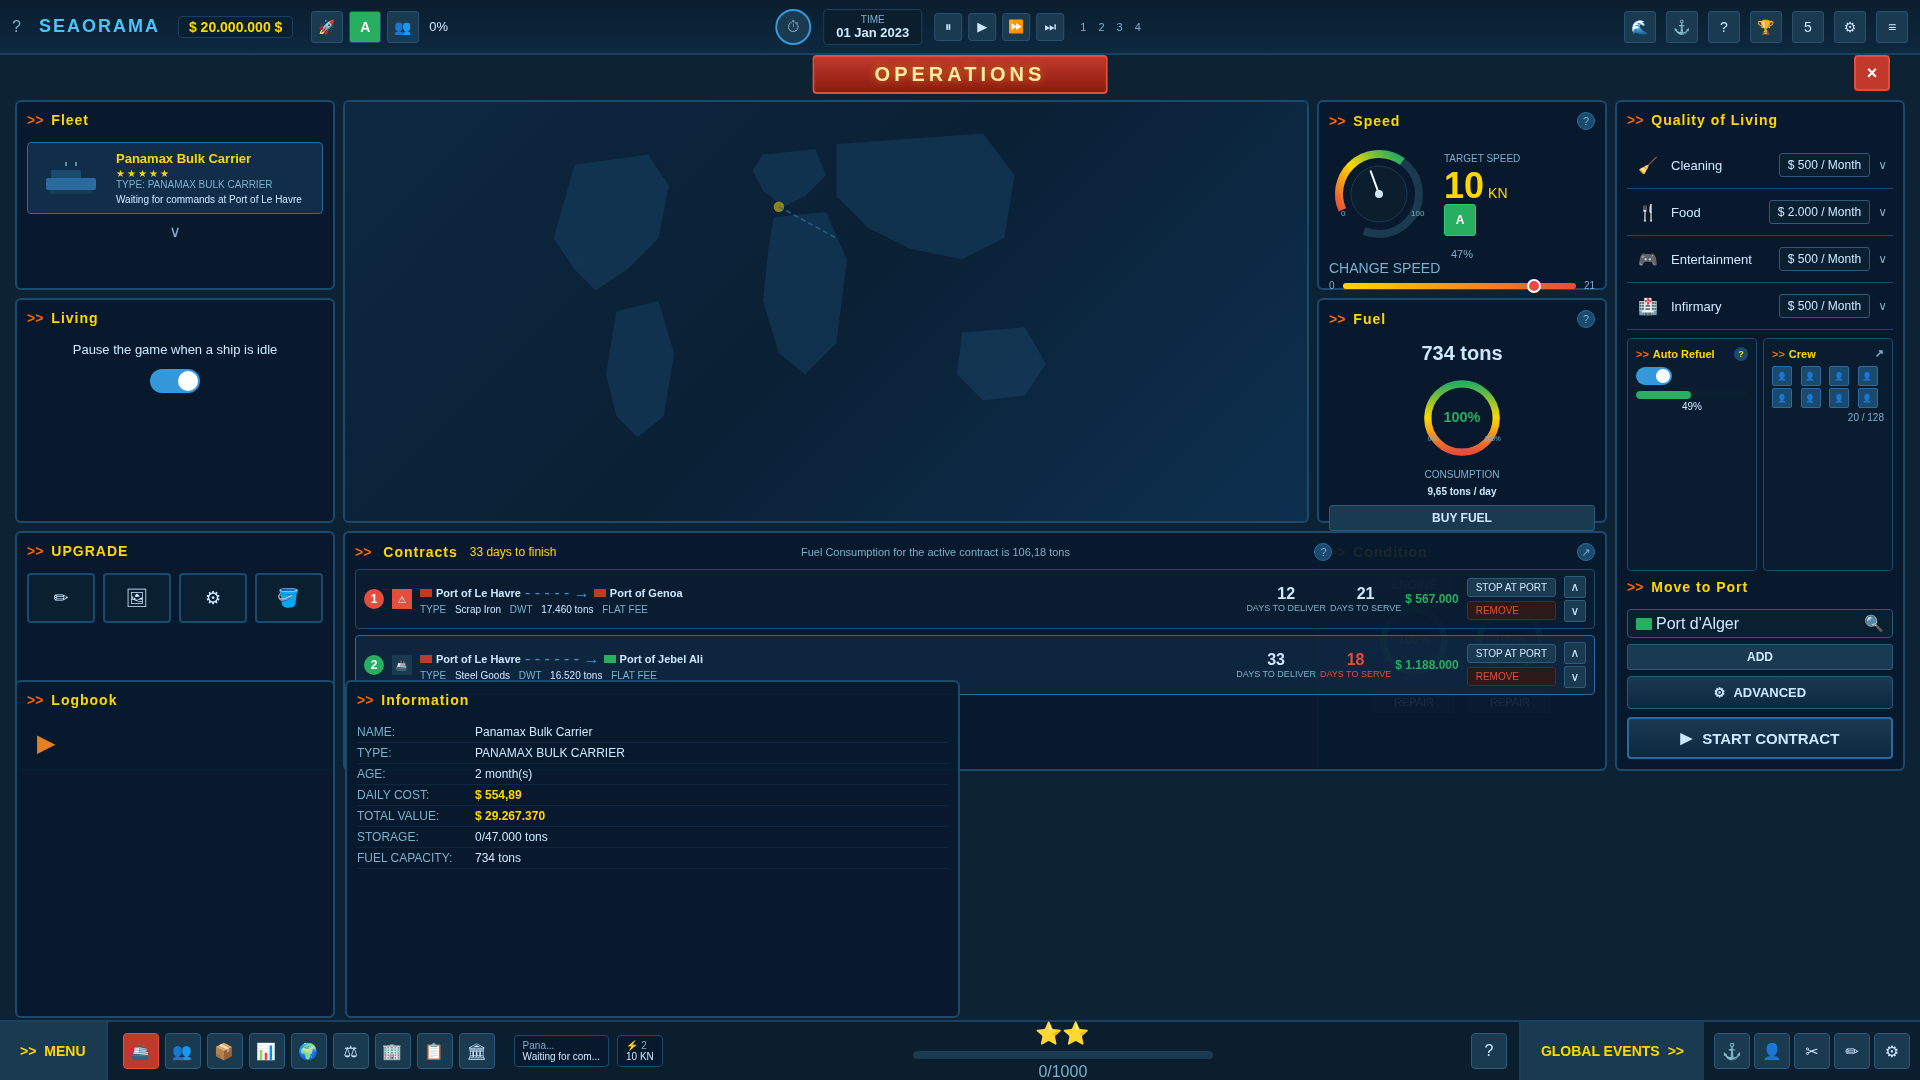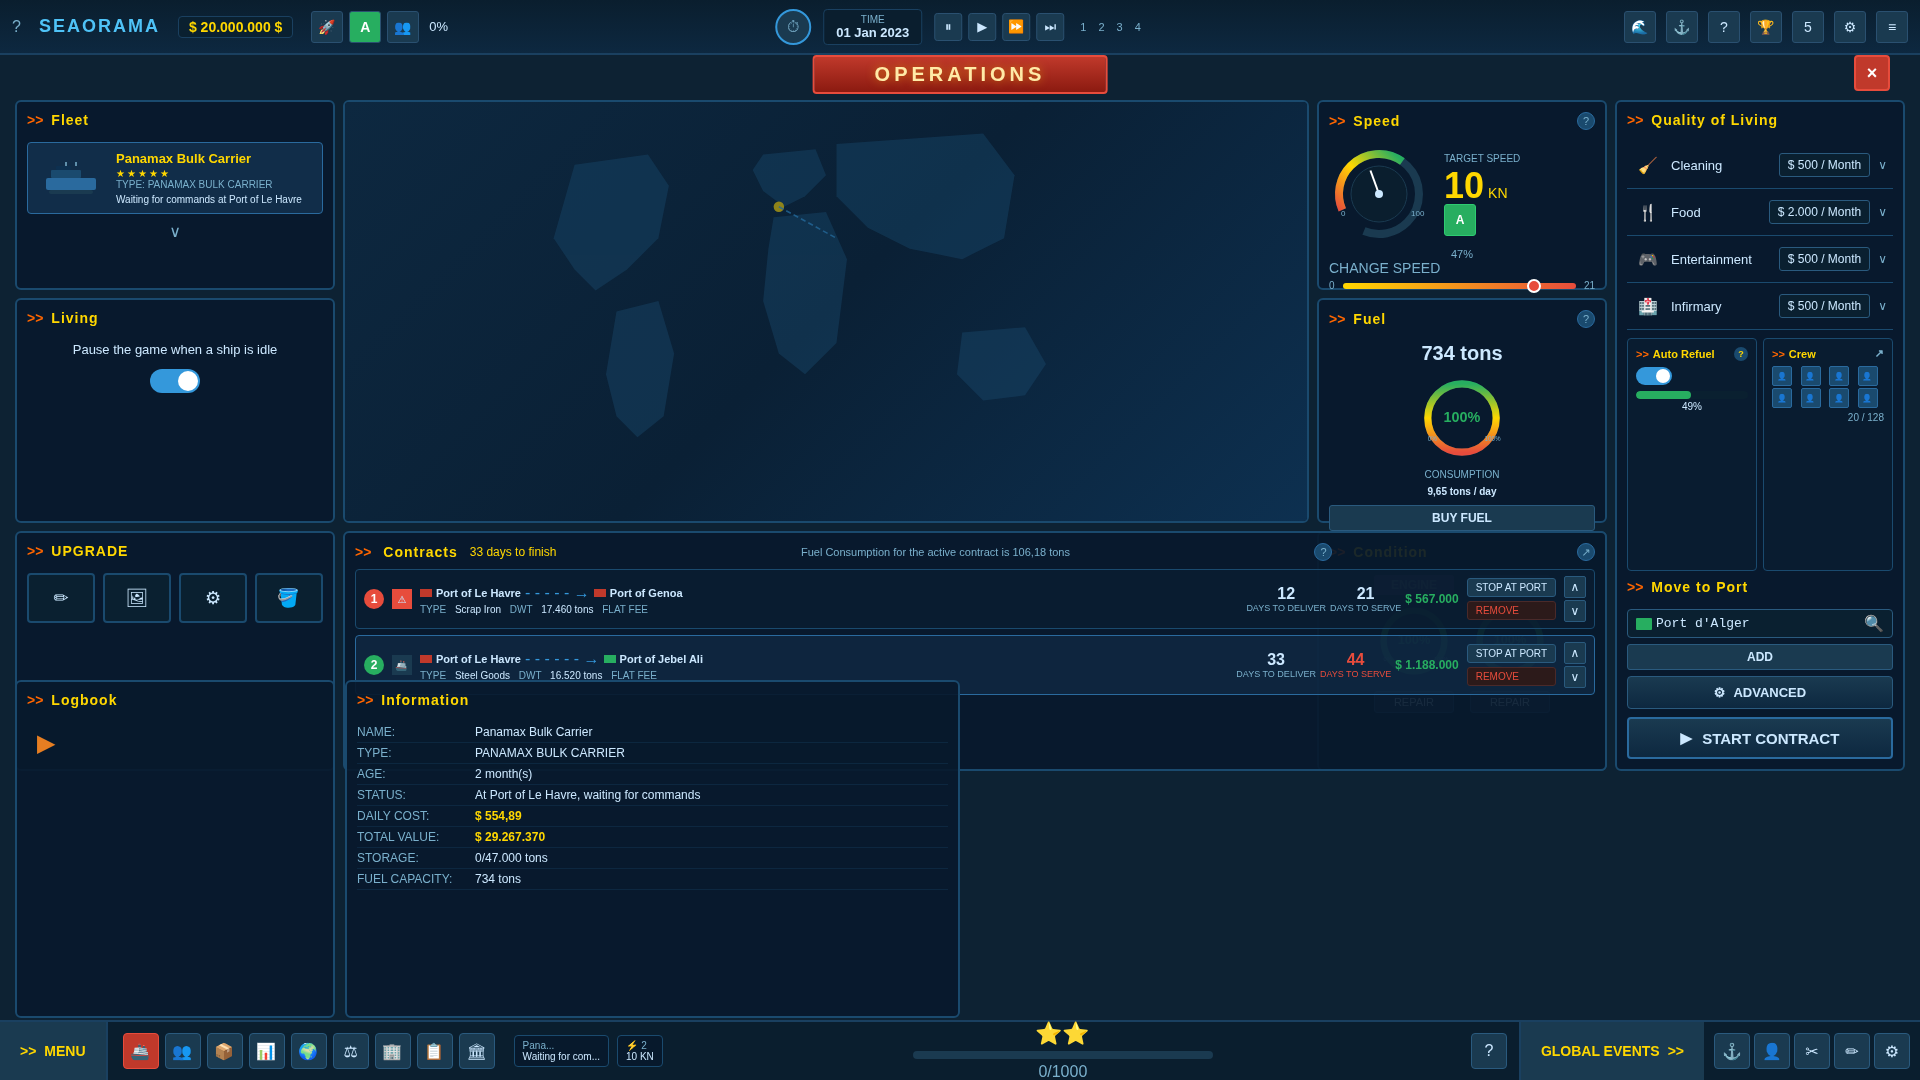--- a/index.html
+++ b/index.html
@@ -469,21 +469,21 @@
       border: 1px solid #2a5a7e;
       border-radius: 4px;
       padding: 4px 8px;
     }
     .port-flag {
       width: 16px;
       height: 12px;
       background: #27ae60;
       border-radius: 1px;
     }
-    .port-name { flex: 1; font-size: 13px; color: #cce8ff; font-family: Liberation Mono, monospace; }
+    .port-name { flex: 1; font-size: 16px; color: #cce8ff; }
     .search-icon { color: #7ab0cc; cursor: pointer; }
     .add-btn {
       width: 100%;
       background: #1a3a50;
       border: 1px solid #2a5a7e;
       border-radius: 3px;
       color: #cce8ff;
       font-size: 12px;
       padding: 5px;
       text-align: center;
@@ -1246,21 +1246,21 @@
           <span style="color:#cce8ff;margin:0 6px;">16.520 tons</span>
           <span>FLAT FEE</span>
         </div>
       </div>
       <div class="contract-stats">
         <div class="stat-box">
           <div class="stat-num">33</div>
           <div class="stat-label">DAYS TO DELIVER</div>
         </div>
         <div class="stat-box">
-          <div class="stat-num" style="color:#e74c3c;">44</div>
+          <div class="stat-num" style="color:#e74c3c;">18</div>
           <div class="stat-label" style="color:#e74c3c;">DAYS TO SERVE</div>
         </div>
         <div class="stat-box">
           <div class="fee-value">$ 1.188.000</div>
         </div>
       </div>
       <div class="contract-actions">
         <div class="stop-port-btn">STOP AT PORT</div>
         <div class="remove-btn">REMOVE</div>
       </div>
@@ -1282,24 +1282,20 @@
     <span class="info-label">NAME:</span>
     <span class="info-value">Panamax Bulk Carrier</span>
   </div>
   <div class="info-row">
     <span class="info-label">TYPE:</span>
     <span class="info-value">PANAMAX BULK CARRIER</span>
   </div>
   <div class="info-row">
     <span class="info-label">AGE:</span>
     <span class="info-value">2 month(s)</span>
-  </div>
-  <div class="info-row">
-    <span class="info-label">STATUS:</span>
-    <span class="info-value">At Port of Le Havre, waiting for commands</span>
   </div>
   <div class="info-row">
     <span class="info-label">DAILY COST:</span>
     <span class="info-value highlight">$ 554,89</span>
   </div>
   <div class="info-row">
     <span class="info-label">TOTAL VALUE:</span>
     <span class="info-value highlight">$ 29.267.370</span>
   </div>
   <div class="info-row">

